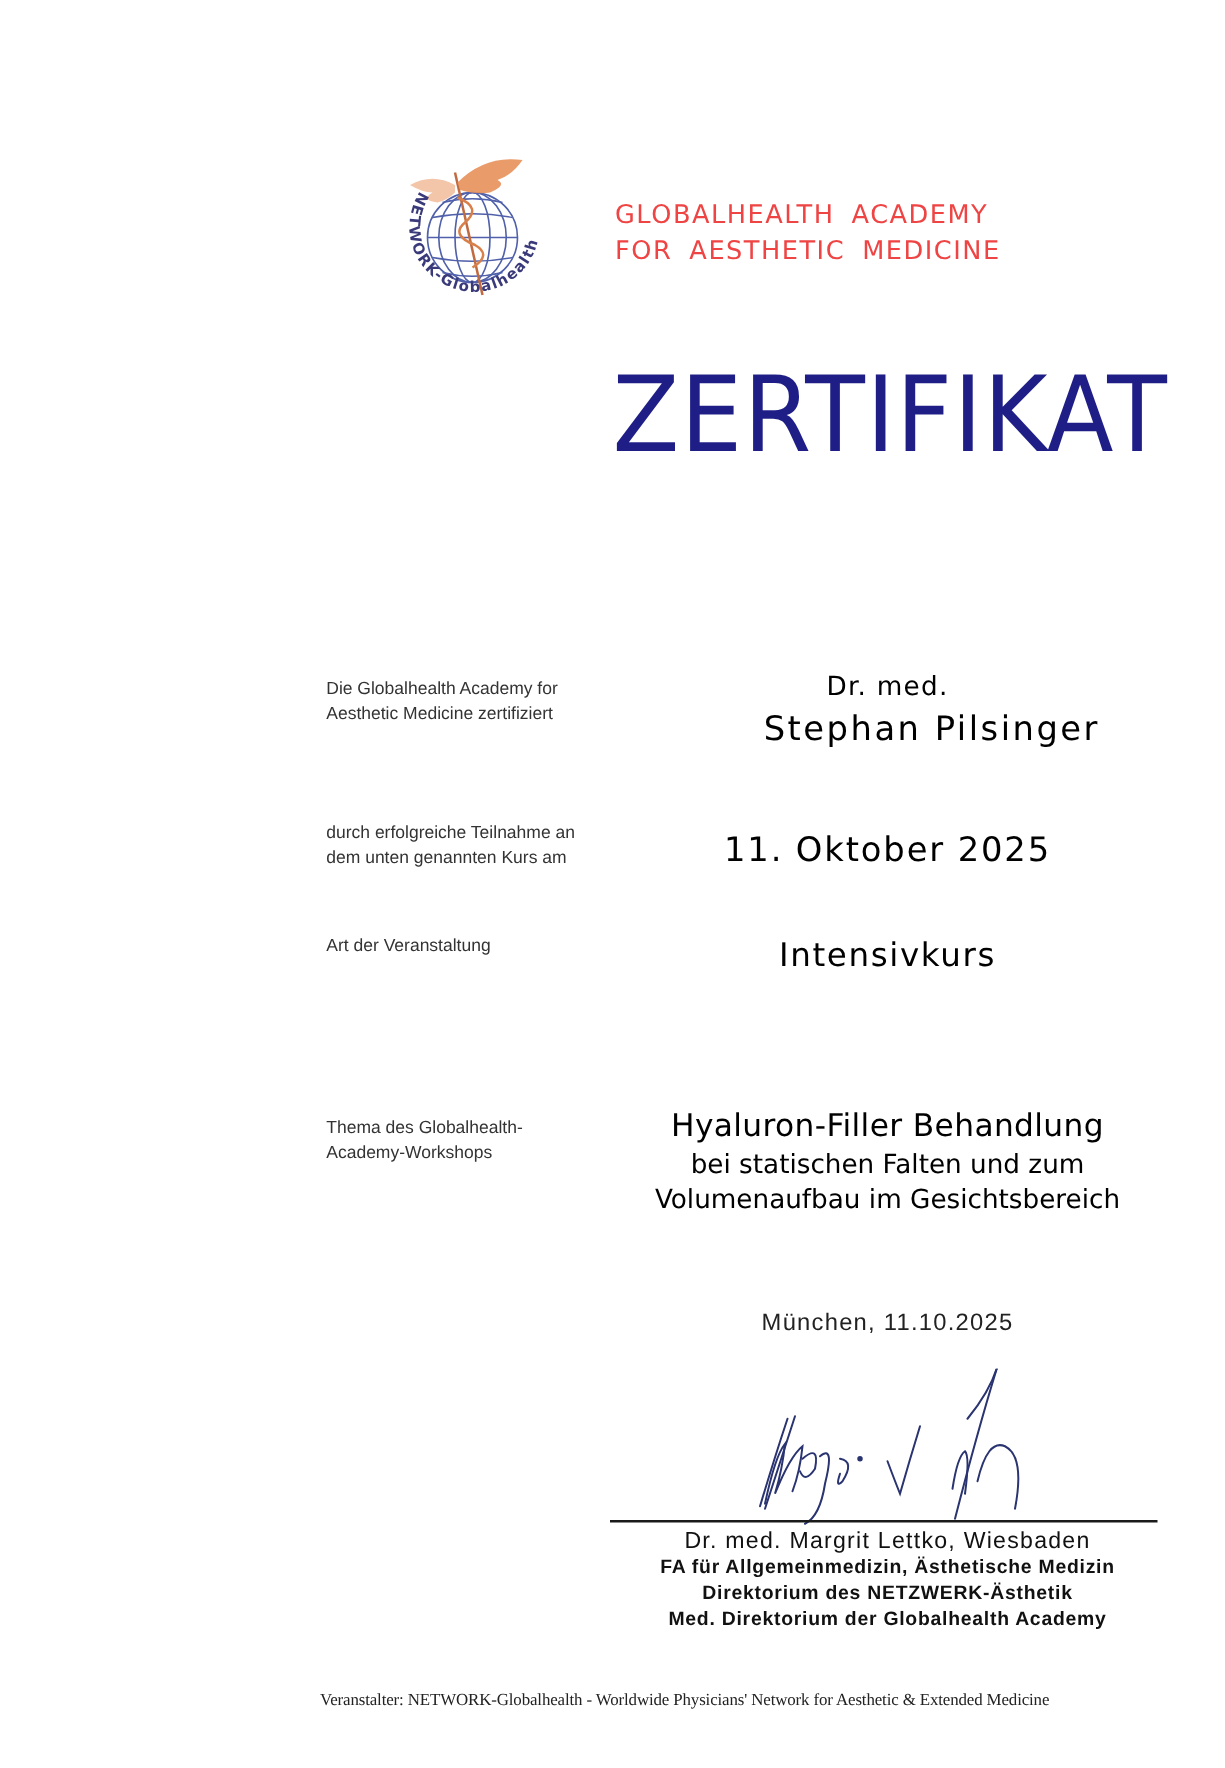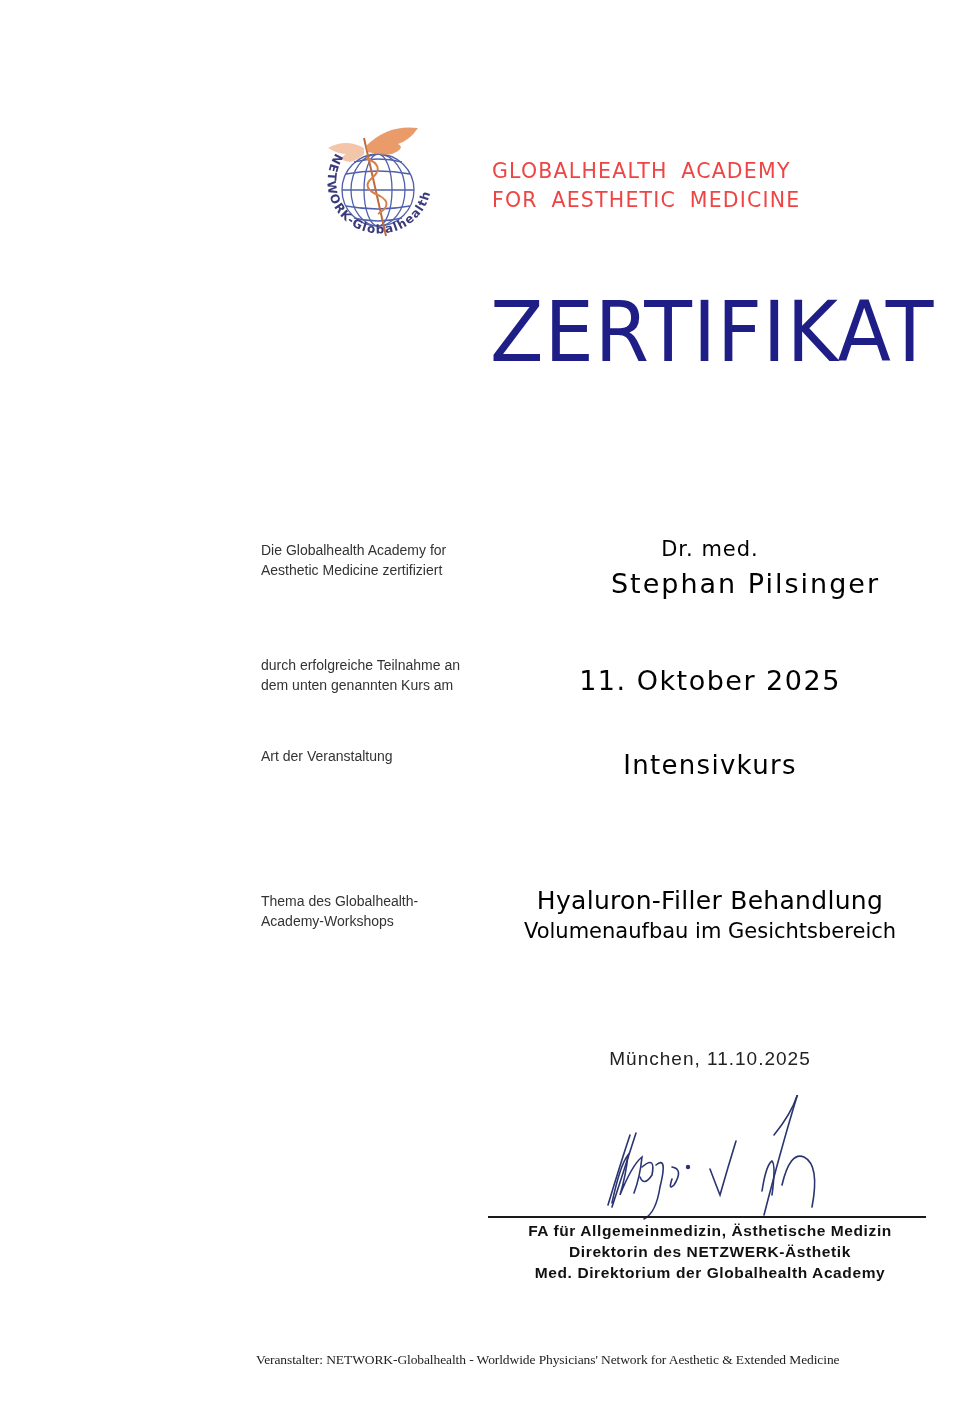--- a/index.html
+++ b/index.html
@@ -110,20 +110,21 @@
   <div>Art der Veranstaltung</div>
 </div>
 <div class="abs val type">Intensivkurs</div>
 
 <div class="abs label" style="top:891px;">
   <div class="spaced1">Thema des Globalhealth-</div>
   <div class="spaced2">Academy-Workshops</div>
 </div>
 <div class="abs val topic">
   <div class="l1">Hyaluron-Filler Behandlung</div>
+  <div class="l2">bei statischen Falten und zum</div>
   <div class="l2">Volumenaufbau im Gesichtsbereich</div>
 </div>
 
 <div class="abs place">München, 11.10.2025</div>
 
 <div class="abs signature">
   <svg viewBox="0 0 300 125" xmlns="http://www.w3.org/2000/svg" fill="none" stroke="#2a3470" stroke-width="1.6" stroke-linecap="round">
     <path d="M70 40 Q60 70 48 110"></path>
     <path d="M76 38 Q64 75 52 112"></path>
     <path d="M52 108 Q60 70 68 60 Q66 80 60 100 Q72 70 82 62 Q80 82 74 98"></path>
@@ -134,18 +135,19 @@
     <path d="M150 74 Q156 90 160 100 Q168 72 176 46"></path>
     <path d="M214 40 Q232 18 238 -2"></path>
     <path d="M238 -2 Q222 50 204 120"></path>
     <path d="M202 96 Q206 70 212 66 Q216 70 212 100"></path>
     <path d="M222 90 Q230 56 244 62 Q260 70 252 112"></path>
   </svg>
 </div>
 <div class="abs sig-line"></div>
 
 <div class="abs signer">
+  <div class="n">Dr. med. Margrit Lettko, Wiesbaden</div>
   <div class="r">FA für Allgemeinmedizin, Ästhetische Medizin</div>
-  <div class="r">Direktorin des NETZWERK-Ästhetik</div>
+  <div class="r">Direktorium des NETZWERK-Ästhetik</div>
   <div class="r">Med. Direktorium der Globalhealth Academy</div>
 </div>
 
 <div class="abs footer">Veranstalter: NETWORK-Globalhealth - Worldwide Physicians' Network for Aesthetic &amp; Extended Medicine</div>
 
 </body></html>

